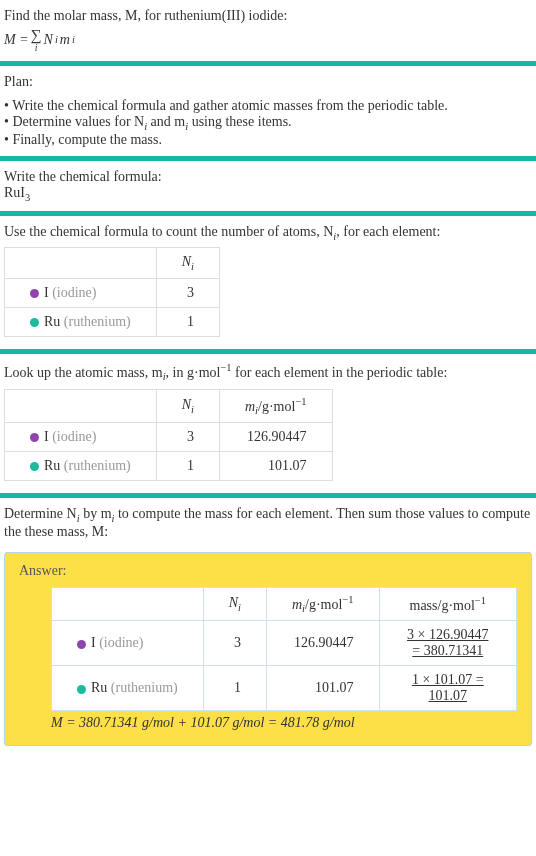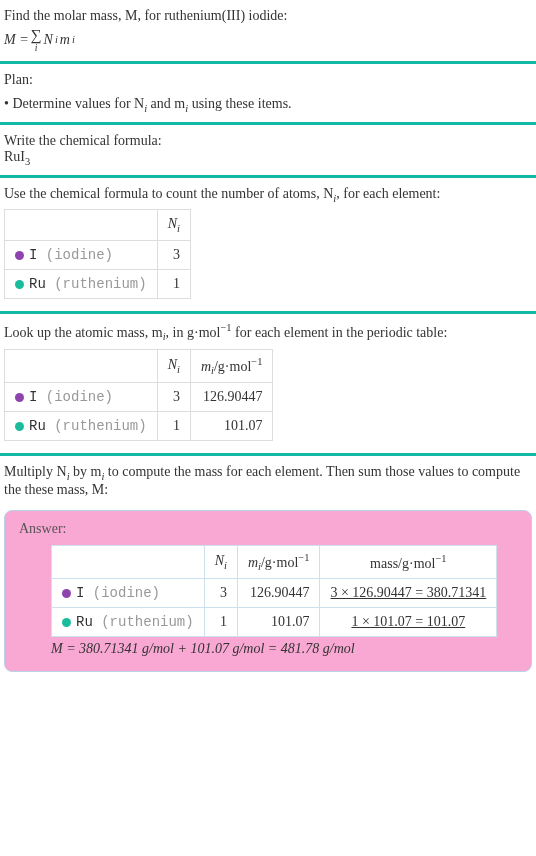--- a/index.html
+++ b/index.html
@@ -5,61 +5,61 @@
     * { box-sizing: border-box; margin: 0; padding: 0; }
     body {
       font-family: Georgia, 'Times New Roman', serif;
       font-size: 14px;
       color: #333;
       background: #fff;
       width: 536px;
     }
     .section {
       padding: 8px 4px;
-      border-bottom: 3px solid #14b8a6;
+      border-bottom: 5px solid #14b8a6;
     }
     .section:last-of-type { border-bottom: none; }
     .prompt-line { margin-bottom: 2px; }
     .formula { font-style: italic; }
     .sub { font-size: 0.75em; vertical-align: sub; }
     .sup { font-size: 0.75em; vertical-align: super; }
     .plan-title { margin-bottom: 8px; }
     .plan-item { margin-left: 0; }
     .chem-formula { margin-top: 0; }
     table {
       border-collapse: collapse;
       margin-top: 6px;
       margin-bottom: 4px;
     }
     th, td {
       border: 1px solid #ddd;
-      padding: 6px 10px;
+      padding: 6px 25px;
       text-align: left;
       font-weight: normal;
     }
     th { text-align: center; }
     td.num { text-align: right; }
     td.calc { text-align: center; text-decoration: underline; }
-    .element-cell { white-space: nowrap; font-family: Liberation Mono, monospace; }
+    .element-cell { white-space: nowrap; }
     .dot {
       display: inline-block;
       width: 9px;
       height: 9px;
       border-radius: 50%;
       margin-right: 5px;
       vertical-align: middle;
     }
     .dot-purple { background: #8e44ad; }
     .dot-teal { background: #1abc9c; }
     .elem-symbol { color: #333; }
     .elem-name { color: #999; }
     .answer-box {
       border: 1px solid #b8d4e8;
-      background: #f9a8d4;
-      border-radius: 8px;
+      background: #fde047;
+      border-radius: 3px;
       padding: 10px 14px 14px 14px;
       margin: 4px;
     }
     .answer-title {
       color: #555;
       margin-bottom: 8px;
     }
     .answer-content {
       margin-left: 32px;
     }
@@ -109,23 +109,25 @@
     </span>
     <span>N</span>
       <span class="sub">i</span>
       <span>m</span>
       <span class="sub">i</span>
   </div>
 </div>
 
 <div class="section">
   <div class="plan-title">Plan:</div>
+  <div class="plan-item">• Write the chemical formula and gather atomic masses from the periodic table.</div>
   <div class="plan-item">
     <span>• Determine values for N</span><span class="sub formula">i</span><span> and m</span><span class="sub formula">i</span><span> using these items.</span>
   </div>
+  <div class="plan-item">• Finally, compute the mass.</div>
 </div>
 
 <div class="section">
   <div>Write the chemical formula:</div>
   <div class="chem-formula">
     <span>RuI</span><span class="sub">3</span>
   </div>
 </div>
 
 <div class="section">
@@ -170,21 +172,21 @@
       <td class="element-cell"><span class="dot dot-teal"></span><span class="elem-symbol">Ru</span> <span class="elem-name">(ruthenium)</span></td>
       <td class="num">1</td>
       <td class="num">101.07</td>
     </tr>
   </tbody>
     </table>
 </div>
 
 <div class="section" style="border-bottom:none;">
   <div>
-    <span>Multiply N</span><span class="sub formula">i</span><span> by m</span><span class="sub formula">i</span><span> to compute the mass for each element. Then sum those values to compute the these mass, M:</span>
+    <span>Determine N</span><span class="sub formula">i</span><span> by m</span><span class="sub formula">i</span><span> to compute the mass for each element. Then sum those values to compute the these mass, M:</span>
   </div>
 </div>
 
 <div class="answer-box">
   <div class="answer-title">Answer:</div>
   <div class="answer-content">
     <table>
       <tbody>
           <tr>
         <th></th>

